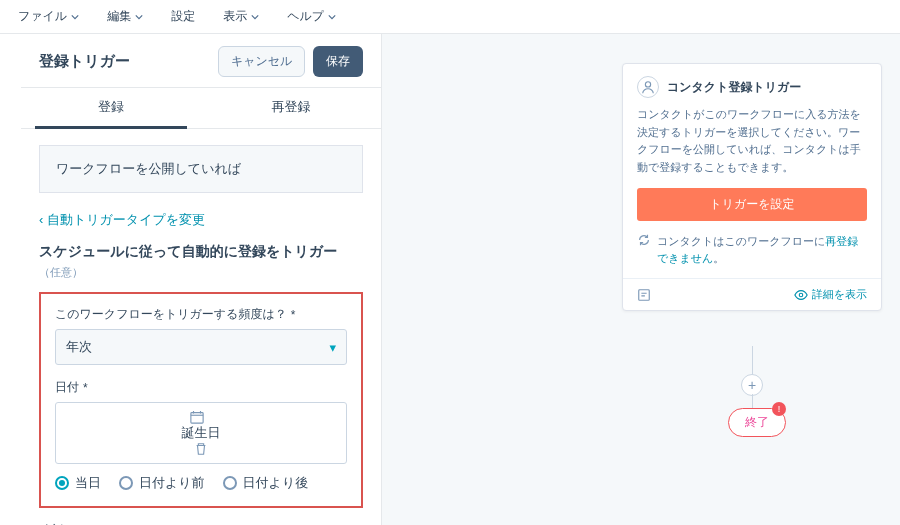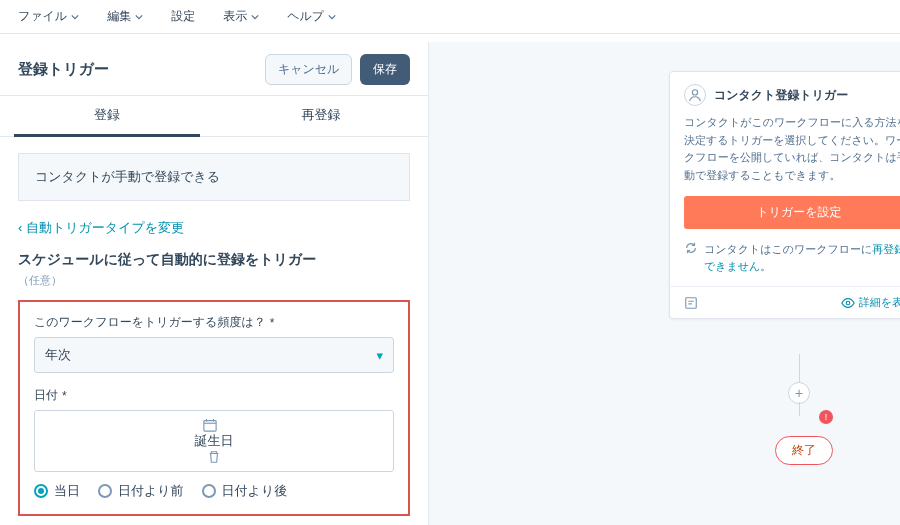--- a/index.html
+++ b/index.html
@@ -1,28 +1,28 @@
 <!DOCTYPE html>
 <html><head>
 <meta charset="utf-8">
 <style>
 * { box-sizing: border-box; margin: 0; padding: 0; }
 body { font-family: -apple-system, "Hiragino Sans", "Yu Gothic", sans-serif; font-size: 13px; color: #33475b; background: #fff; }
-.app { width: 900px; height: 525px; display: flex; flex-direction: column; gap: 8px; }
+.app { width: 900px; height: 525px; display: flex; flex-direction: column; }
 
 
 .menubar { display: flex; gap: 28px; padding: 8px 18px; border-bottom: 1px solid #e5e8eb; font-size: 12px; }
 .menubar .mi { display: flex; align-items: center; gap: 4px; cursor: pointer; color: #33475b; }
 .chev { width: 8px; height: 8px; display: inline-block; }
 .chev svg { width: 8px; height: 8px; }
 
 .body { display: flex; flex: 1; min-height: 0; }
 
 
-.panel { width: 429px; border-right: 1px solid #e5e8eb; display: flex; flex-direction: column; background: #fff; }
+.panel { width: 382px; border-right: 1px solid #e5e8eb; display: flex; flex-direction: column; background: #fff; padding-left: 21px; }
 .panel-head { display: flex; align-items: center; justify-content: space-between; padding: 12px 18px 10px; border-bottom: 1px solid #e5e8eb; }
 .panel-title { font-size: 15px; font-weight: 700; color: #33475b; }
 .btn { font-size: 12px; border-radius: 6px; padding: 6px 12px; cursor: pointer; border: 1px solid transparent; }
 .btn-cancel { background: #f5f8fa; border-color: #cbd6e2; color: #506e91; }
 .btn-save { background: #425b76; color: #ffffff; margin-left: 4px; }
 
 .tabs { display: flex; border-bottom: 1px solid #e5e8eb; }
 .tab { flex: 1; text-align: center; padding: 10px 0 12px; font-size: 13px; color: #33475b; cursor: pointer; position: relative; }
 .tab.active::after { content: ""; position: absolute; left: 14px; right: 14px; bottom: -1px; height: 3px; background: #33475b; }
 
@@ -63,21 +63,21 @@
 .warn-row { display: flex; gap: 6px; padding: 0 14px 12px; font-size: 11px; color: #516f90; line-height: 1.5; }
 .warn-row .ref { color: #7c98b6; width: 14px; height: 14px; flex-shrink: 0; }
 .warn-row a { color: #0091ae; text-decoration: none; }
 .card-foot { display: flex; justify-content: space-between; align-items: center; border-top: 1px solid #eaf0f6; padding: 8px 14px; }
 .note-ic { width: 14px; height: 14px; color: #7c98b6; cursor: pointer; }
 .detail-link { color: #0091ae; font-size: 11px; display: flex; align-items: center; gap: 4px; cursor: pointer; }
 
 .flowline { position: absolute; left: 370px; top: 312px; width: 1px; height: 30px; background: #cbd6e2; }
 .flowline2 { position: absolute; left: 370px; top: 360px; width: 1px; height: 14px; background: #cbd6e2; }
 .plus { position: absolute; left: 359px; top: 340px; width: 22px; height: 22px; border: 1px solid #cbd6e2; background: #fff; border-radius: 50%; display: flex; align-items: center; justify-content: center; color: #7c98b6; cursor: pointer; font-size: 14px; }
-.endpill { position: absolute; left: 346px; top: 394px; background: #fff; border: 1px solid #f2545b; border-radius: 16px; padding: 5px 16px; font-size: 12px; color: #c2410c; }
+.endpill { position: absolute; left: 346px; top: 374px; background: #fff; border: 1px solid #f2545b; border-radius: 16px; padding: 5px 16px; font-size: 12px; color: #ec4899; }
 .endbadge { position: absolute; left: 390px; top: 368px; width: 14px; height: 14px; background: #f2545b; border-radius: 50%; color: #fff; font-size: 9px; line-height: 14px; text-align: center; }
 
 svg { display: block; }
 </style>
 </head>
 <body>
 <div class="app">
 
 <div class="menubar">
   <div class="mi">
@@ -125,21 +125,21 @@
     <div>
       <button class="btn btn-cancel">キャンセル</button>
       <button class="btn btn-save">保存</button>
     </div>
   </div>
   <div class="tabs">
     <div class="tab active">登録</div>
     <div class="tab">再登録</div>
   </div>
   <div class="panel-body">
-    <div class="info-box">コンタクトが手動で登録できる</div>
+    <div class="info-box">ワークフローを公開していれば</div>
     <div class="link-back">‹ 自動トリガータイプを変更</div>
     <div class="sec-title">スケジュールに従って自動的に登録をトリガー</div>
     <div class="sec-sub">（任意）</div>
 
     <div class="redbox">
       <div class="field-label">
               <span>このワークフローをトリガーする頻度は？</span>
               <span class="req">*</span>
             </div>
       <div class="select">

